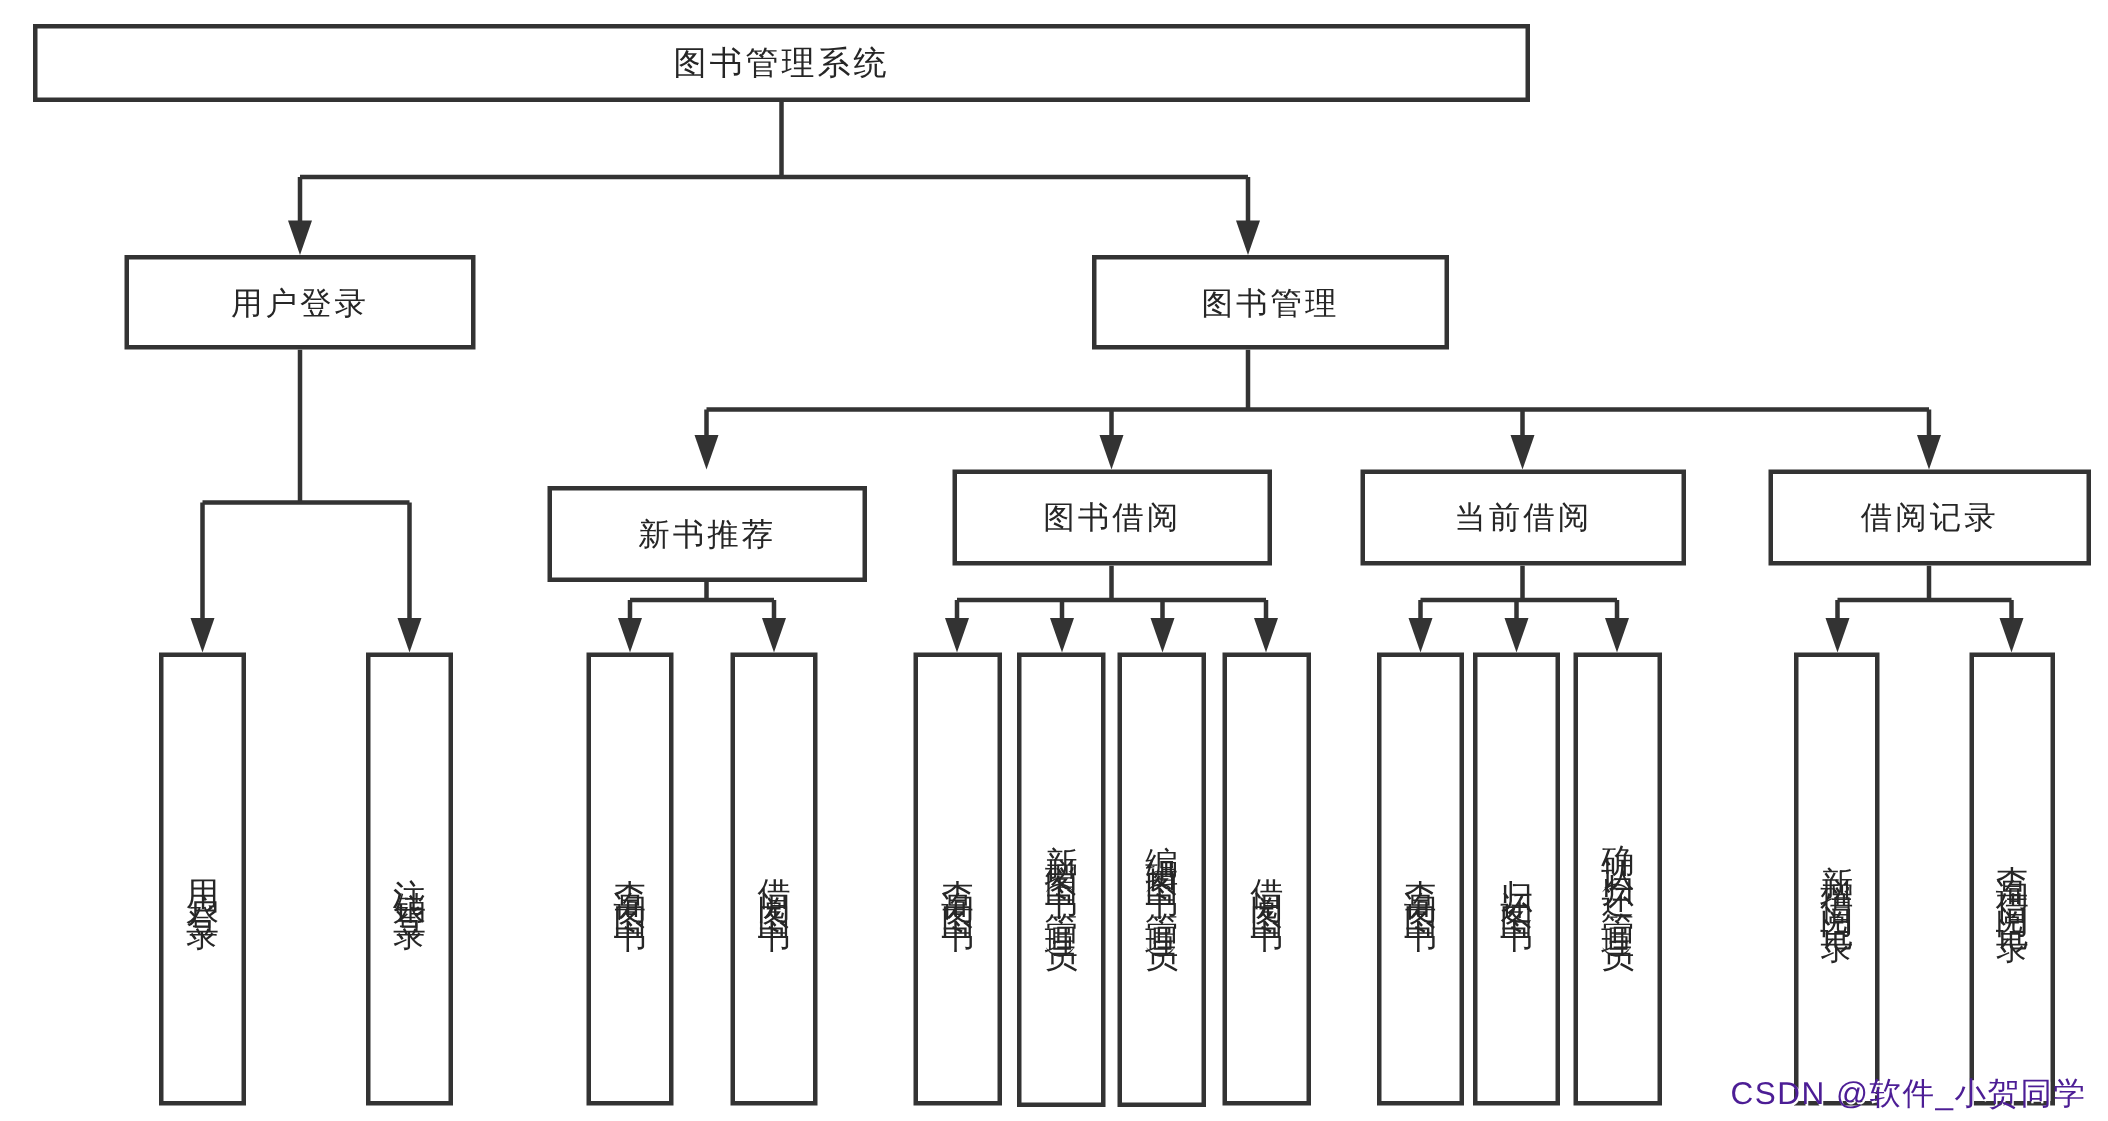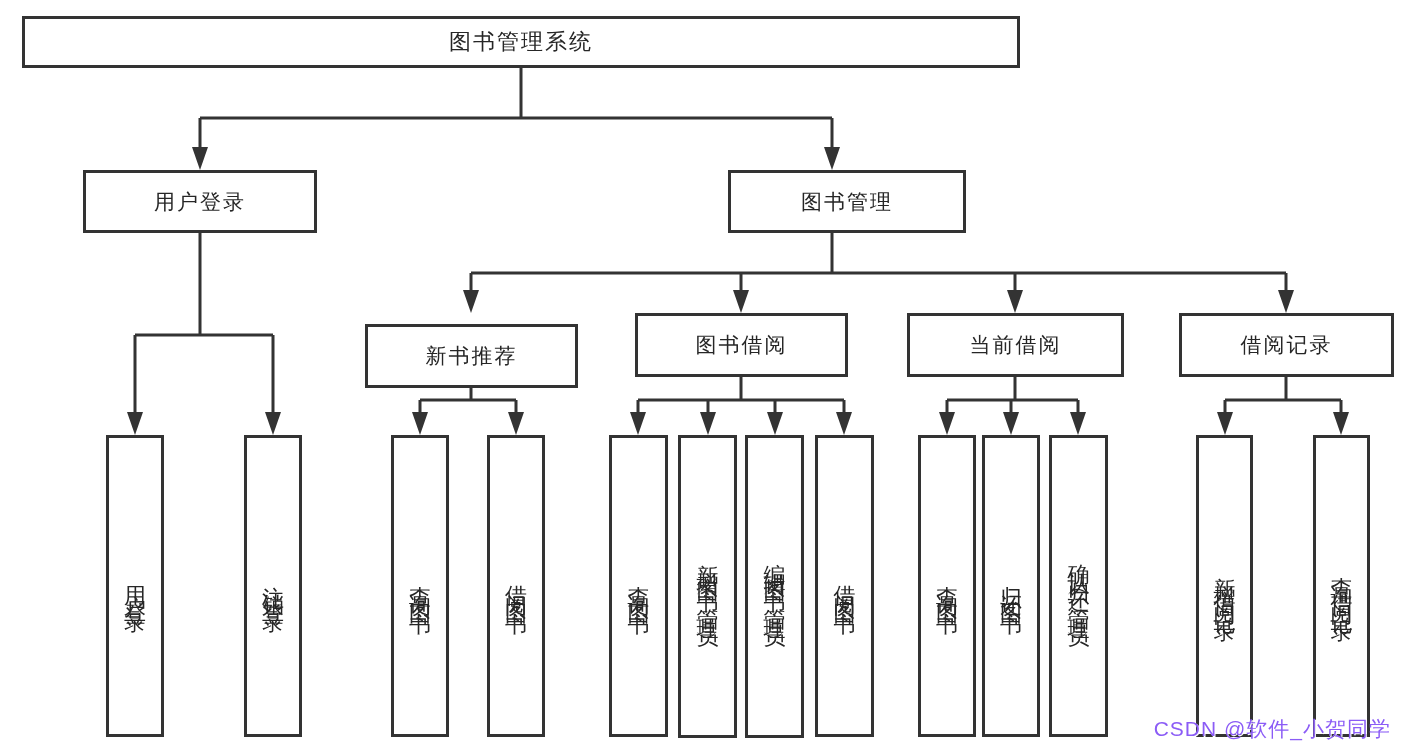--- a/index.html
+++ b/index.html
@@ -15,21 +15,21 @@
     color:#262626; z-index:2;
   }
   .hbox { font-size:21px; letter-spacing:2px; }
   .root-box { font-size:22px; }
   .vlabel {
     writing-mode:vertical-rl; text-orientation:mixed;
     font-size:22px; letter-spacing:9px; line-height:1;
   }
   .watermark {
     position:absolute; right:14px; bottom:4px; z-index:3;
-    font-size:21px; color:#8b5cf6; letter-spacing:1px;
+    font-size:21px; color:#4c1d95; letter-spacing:1px;
     text-shadow:1px 1px 0 #ffffff;
   }
 </style>
 </head>
 <body>
 
 <div class="canvas">
 
   <svg class="connectors" width="1405" height="747" viewBox="0 0 1405 747">
     <g stroke="#333333" stroke-width="3" fill="none">

